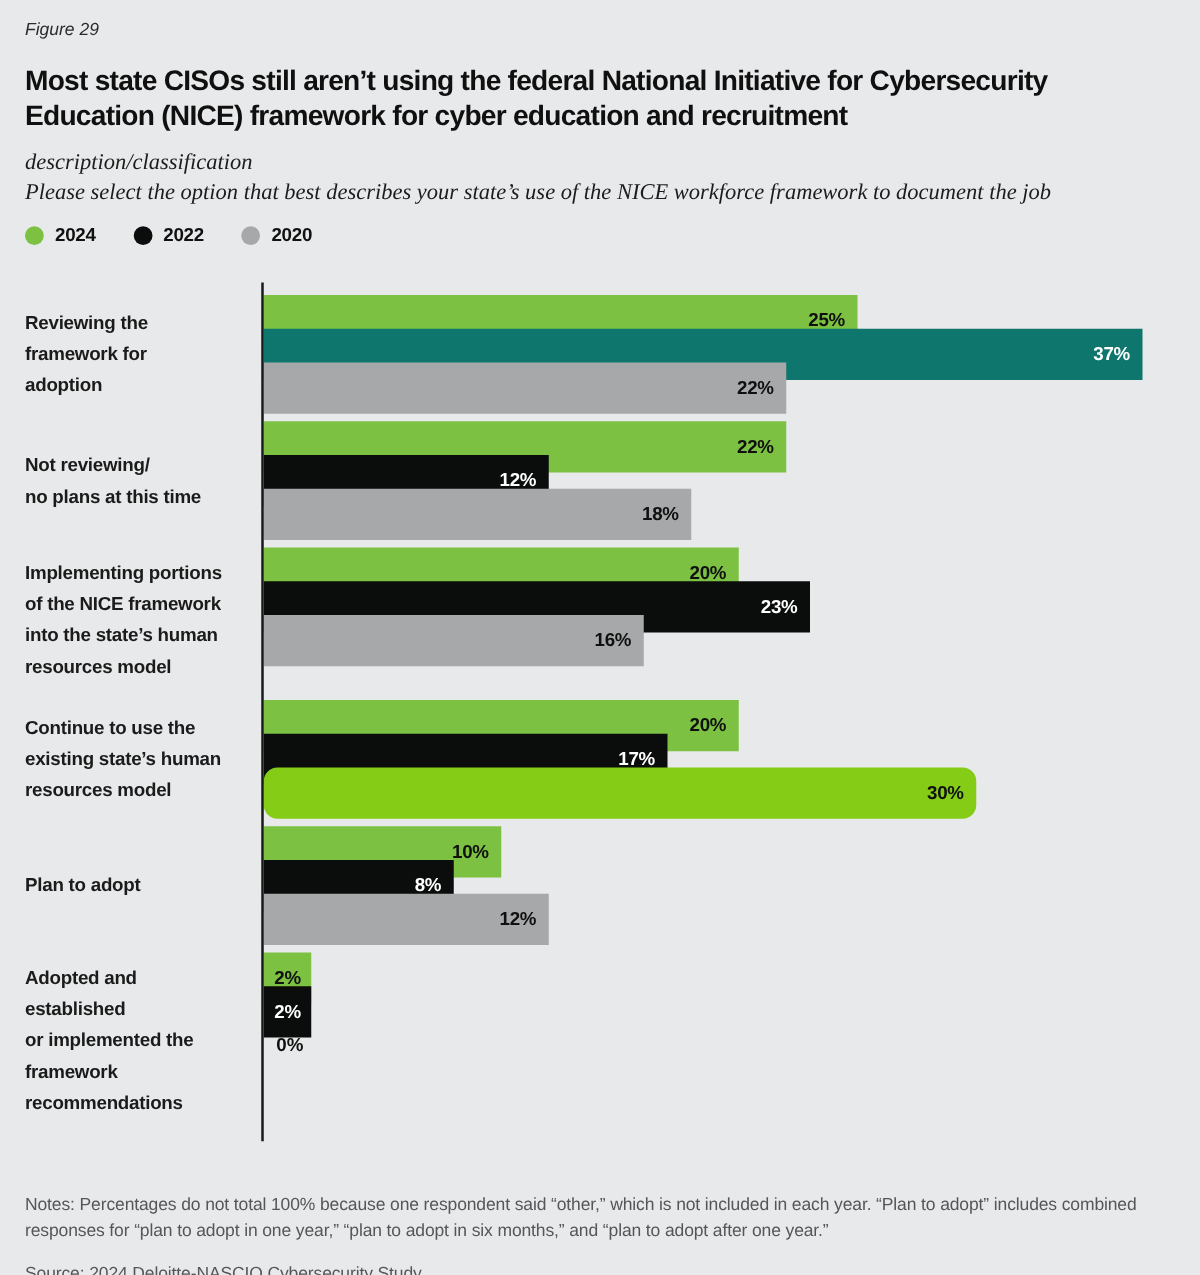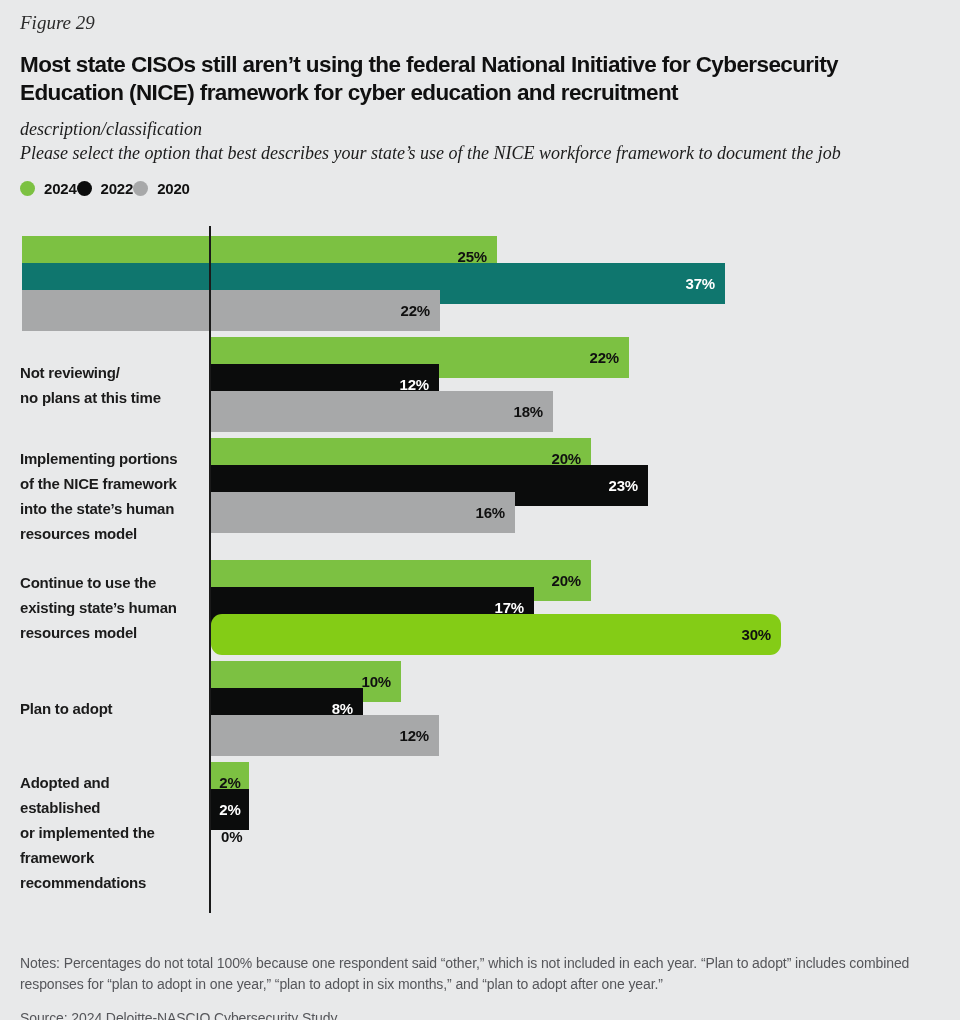--- a/index.html
+++ b/index.html
@@ -7,44 +7,44 @@
     position:relative;
     width:960px;height:1020px;
     box-sizing:border-box;
     padding:12px 20px 0 20px;
     background:#e8e9ea;
     font-family:"Liberation Sans",sans-serif;
     color:#141414;
     overflow:hidden;
   }
   .figure-label{
-    font-family:Liberation Serif, serif;
+    font-family:Liberation Sans, sans-serif;
     font-style:italic;
-    font-size:19px;line-height:22px;
+    font-size:14px;line-height:22px;
     color:#2b2b2b;
   }
   .title{
     margin-top:17px;
     font-weight:700;
     font-size:22.5px;line-height:28px;
     letter-spacing:-0.6px;
     color:#101010;
     max-width:920px;
   }
   .subtitle{
     margin-top:10px;
     font-family:"Liberation Serif",serif;
     font-style:italic;
     font-size:18px;line-height:24px;
     color:#1c1c1c;
     max-width:920px;
   }
   .legend{
     margin-top:14px;
-    display:flex;align-items:center;
+    display:flex;align-items:center;gap:30px;
     height:18px;
   }
   .legend-item{display:flex;align-items:center;gap:9px;}
   .legend-dot{width:15px;height:15px;border-radius:50%;}
   .legend-label{font-weight:700;font-size:15px;letter-spacing:-0.2px;color:#111;}
   .chart{
     position:relative;
     margin-top:29px;
     padding:18px 0 18px 0;
   }
@@ -119,20 +119,23 @@
       <div class="legend-item">
         <span class="legend-dot" style="background: rgb(167, 168, 169);"></span>
         <span class="legend-label">2020</span>
       </div>
     </div>
 
   <div class="chart">
     <div class="axis-line"></div>
     <div>
         <div class="group">
+          <div class="group-label">Reviewing the
+framework for
+adoption</div>
           <div class="bars">
             <div class="bar-row">
               <div class="bar" style="width: 475px; background: rgb(124, 193, 66);">
                 <span class="value-label value-dark">25%</span>
               </div>
             </div>
             <div class="bar-row">
               <div class="bar" style="width: 703px; background: #0f766e;">
                 <span class="value-label value-light">37%</span>
               </div>

